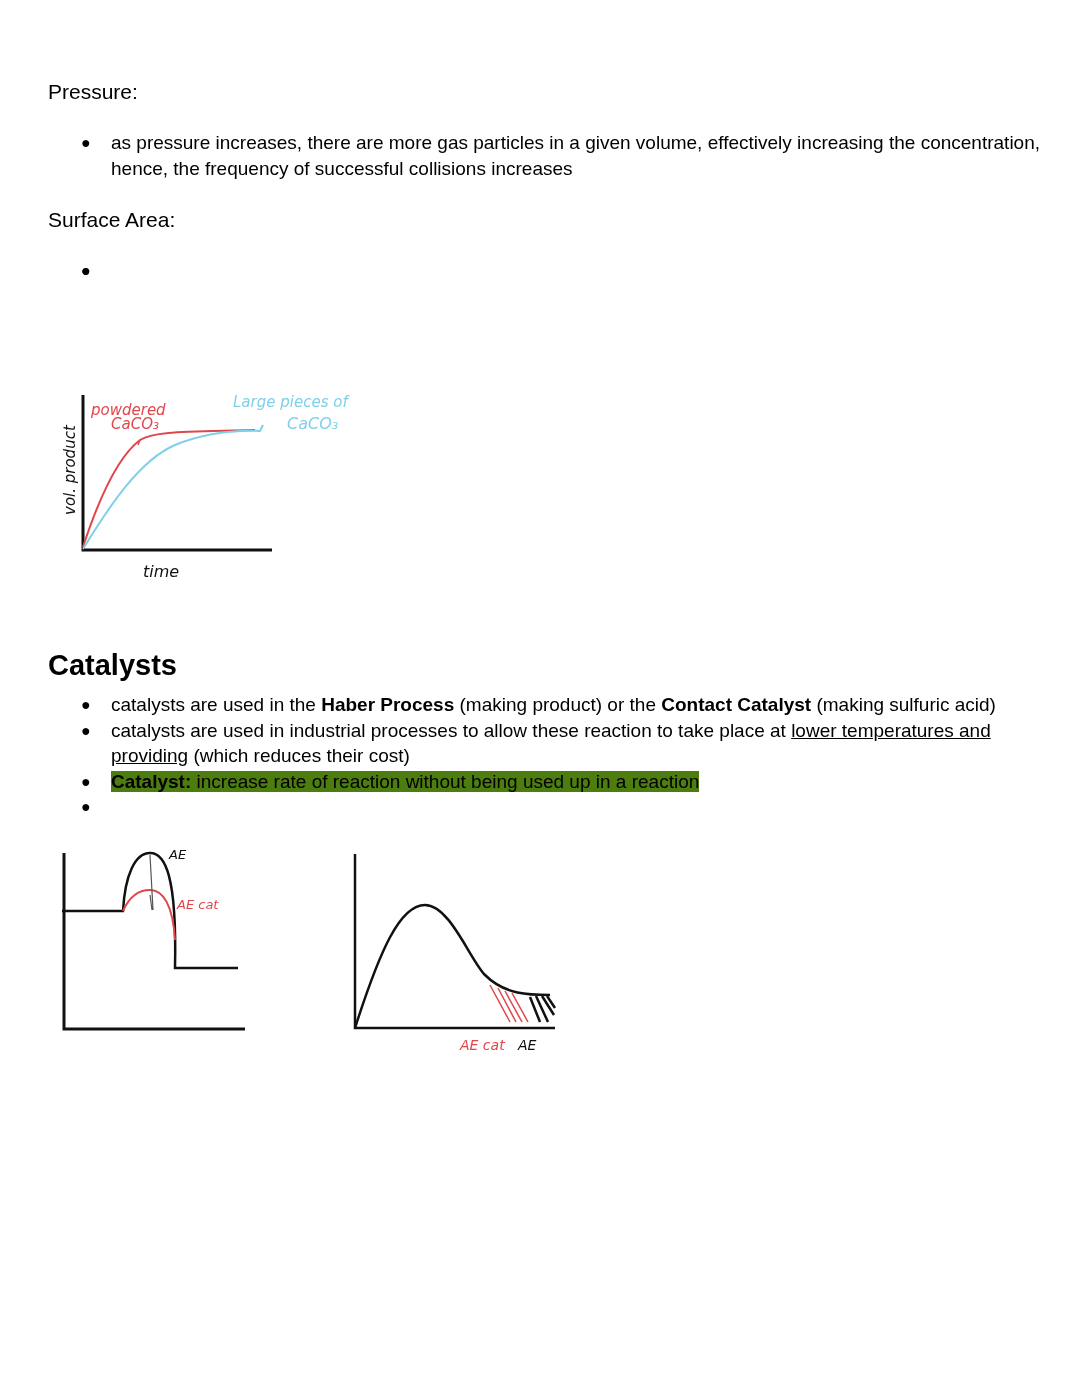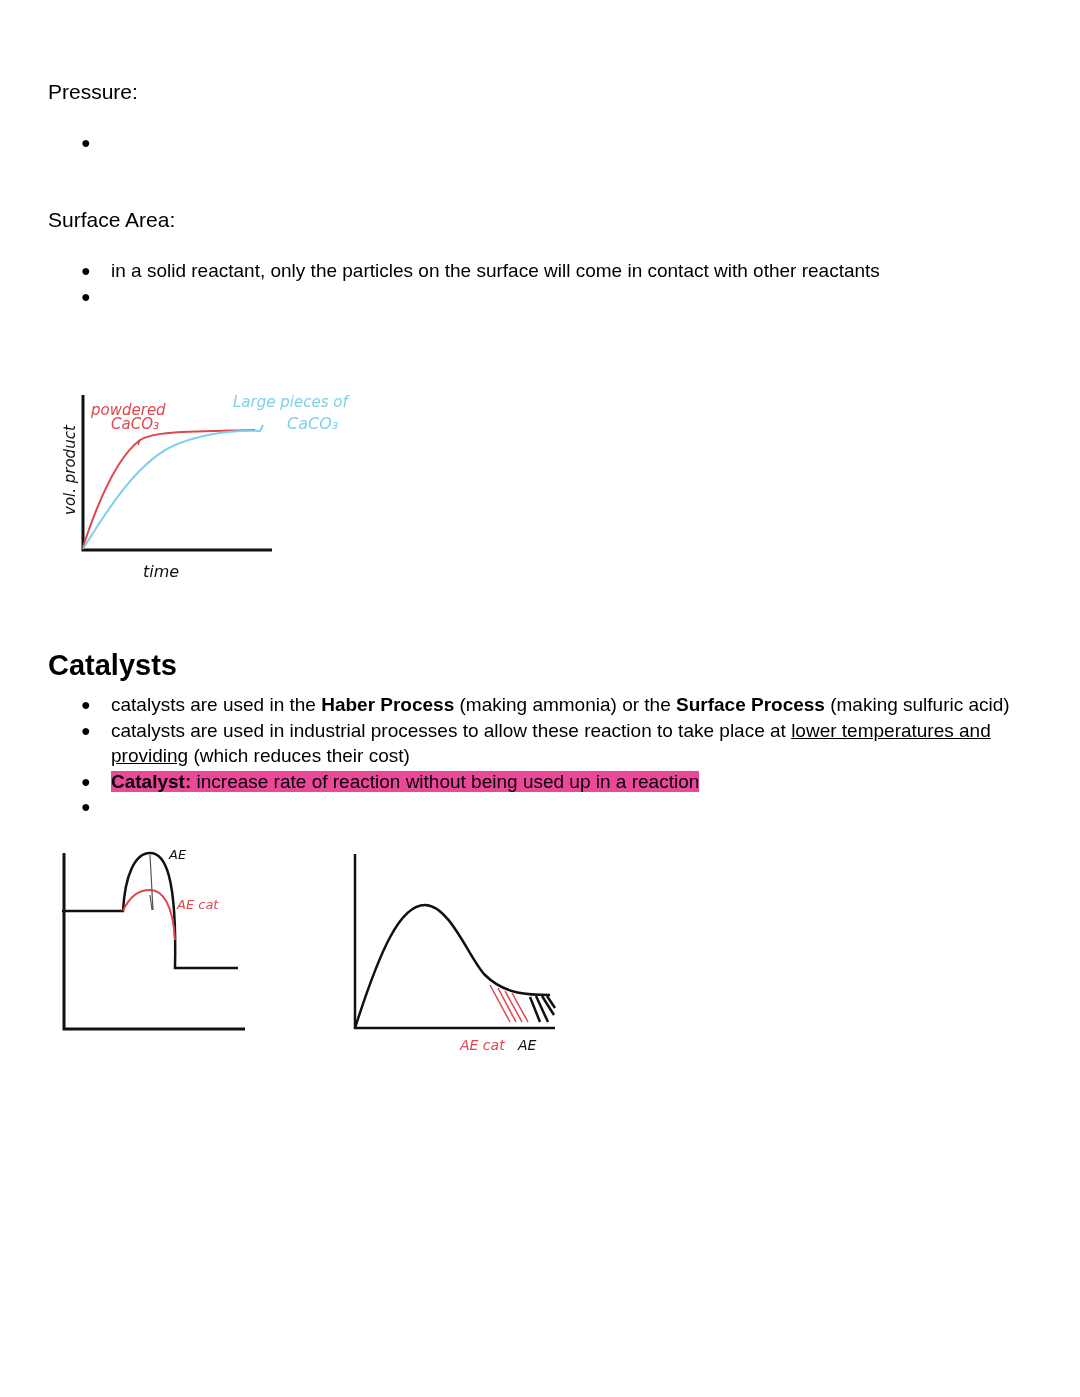--- a/index.html
+++ b/index.html
@@ -2,56 +2,56 @@
 <html><head>
 <meta charset="utf-8">
 <style>
   html,body{margin:0;padding:0;background:#fff;}
   body{width:1080px;height:1397px;position:relative;font-family:"Liberation Sans",sans-serif;color:#000;overflow:hidden;}
   .h3{position:absolute;left:48px;font-weight:normal;font-size:21px;}
   .h1{position:absolute;left:48px;font-weight:bold;font-size:29px;}
   ul{position:absolute;left:0;margin:0;padding:0;list-style:none;}
   li{position:relative;padding-left:111px;font-size:19px;line-height:25.5px;width:930px;}
   li .bullet{position:absolute;left:81px;top:0;font-size:16px;}
-  .hl{background:#ec4899;margin-top:40px;}
+  .hl{background:#4d7c0f;margin-top:40px;}
   .u{text-decoration:underline;}
   b{font-weight:bold;}
   svg{position:absolute;}
   .hw{font-family:"DejaVu Sans",sans-serif;font-style:italic;}
 </style>
 </head>
 <body>
 
 <div class="h3" style="top:80px">Pressure:</div>
 <ul style="top:130px">
-  <li><span class="bullet">●</span></li>
+  <li><span class="bullet">●</span><span>as pressure increases, there are more gas particles in a given volume, effectively increasing the concentration, hence, the frequency of successful collisions increases</span></li>
 </ul>
 
 <div class="h3" style="top:208px">Surface Area:</div>
 <ul style="top:258px">
-  <li><span class="bullet">●</span><span>in a solid reactant, only the particles on the surface will come in contact with other reactants</span></li>
+  <li><span class="bullet">●</span></li>
   <li><span class="bullet">●</span></li>
 </ul>
 
 <svg style="left:55px;top:385px" width="320" height="200">
   <path d="M28 10 V165 H217" stroke="#111" stroke-width="3" fill="none"></path>
   <path d="M28 162 C45 110,65 70,85 55 C100 46,130 47,200 45" stroke="#e0474c" stroke-width="2" fill="none"></path>
   <path d="M28 164 C55 120,85 75,120 60 C150 48,180 45,205 46 L208 40" stroke="#7fd0ea" stroke-width="2" fill="none"></path>
   <path d="M85 55 L83 60" stroke="#e0474c" stroke-width="1.5"></path>
   <text class="hw" x="36" y="30" fill="#e0474c" font-size="15">powdered</text>
   <text class="hw" x="56" y="44" fill="#e0474c" font-size="15">CaCO₃</text>
   <text class="hw" x="178" y="22" fill="#7fd0ea" font-size="15">Large pieces of</text>
   <text class="hw" x="232" y="44" fill="#7fd0ea" font-size="16">CaCO₃</text>
   <text class="hw" x="20" y="130" fill="#111" font-size="15" transform="rotate(-90 20 130)">vol. product</text>
   <text class="hw" x="88" y="192" fill="#111" font-size="16">time</text>
 </svg>
 
 <div class="h1" style="top:649px">Catalysts</div>
 <ul style="top:692px">
-  <li><span class="bullet">●</span><span>catalysts are used in the </span><b>Haber Process</b><span> (making ammonia) or the </span><b>Surface Process</b><span> (making sulfuric acid)</span></li>
+  <li><span class="bullet">●</span><span>catalysts are used in the </span><b>Haber Process</b><span> (making product) or the </span><b>Contact Catalyst</b><span> (making sulfuric acid)</span></li>
   <li><span class="bullet">●</span><span>catalysts are used in industrial processes to allow these reaction to take place at </span><span class="u">lower temperatures and</span><br><span class="u">providing</span><span> (which reduces their cost)</span></li>
   <li><span class="bullet">●</span><span class="hl"><b>Catalyst:</b><span> increase rate of reaction without being used up in a reaction</span></span></li>
   <li><span class="bullet">●</span></li>
 </ul>
 
 <svg style="left:55px;top:845px" width="200" height="195">
   <path d="M9 8 V184 H190" stroke="#111" stroke-width="3" fill="none"></path>
   <path d="M7 66 H68 C70 30,80 8,95 8 C110 8,122 30,120 123 H183" stroke="#111" stroke-width="2.5" fill="none"></path>
   <path d="M68 66 C75 50,85 45,95 45 C108 45,118 60,120 95" stroke="#e0474c" stroke-width="2" fill="none"></path>
   <path d="M95 10 L98 65 M95 50 L97 65" stroke="#555" stroke-width="1.2"></path>

